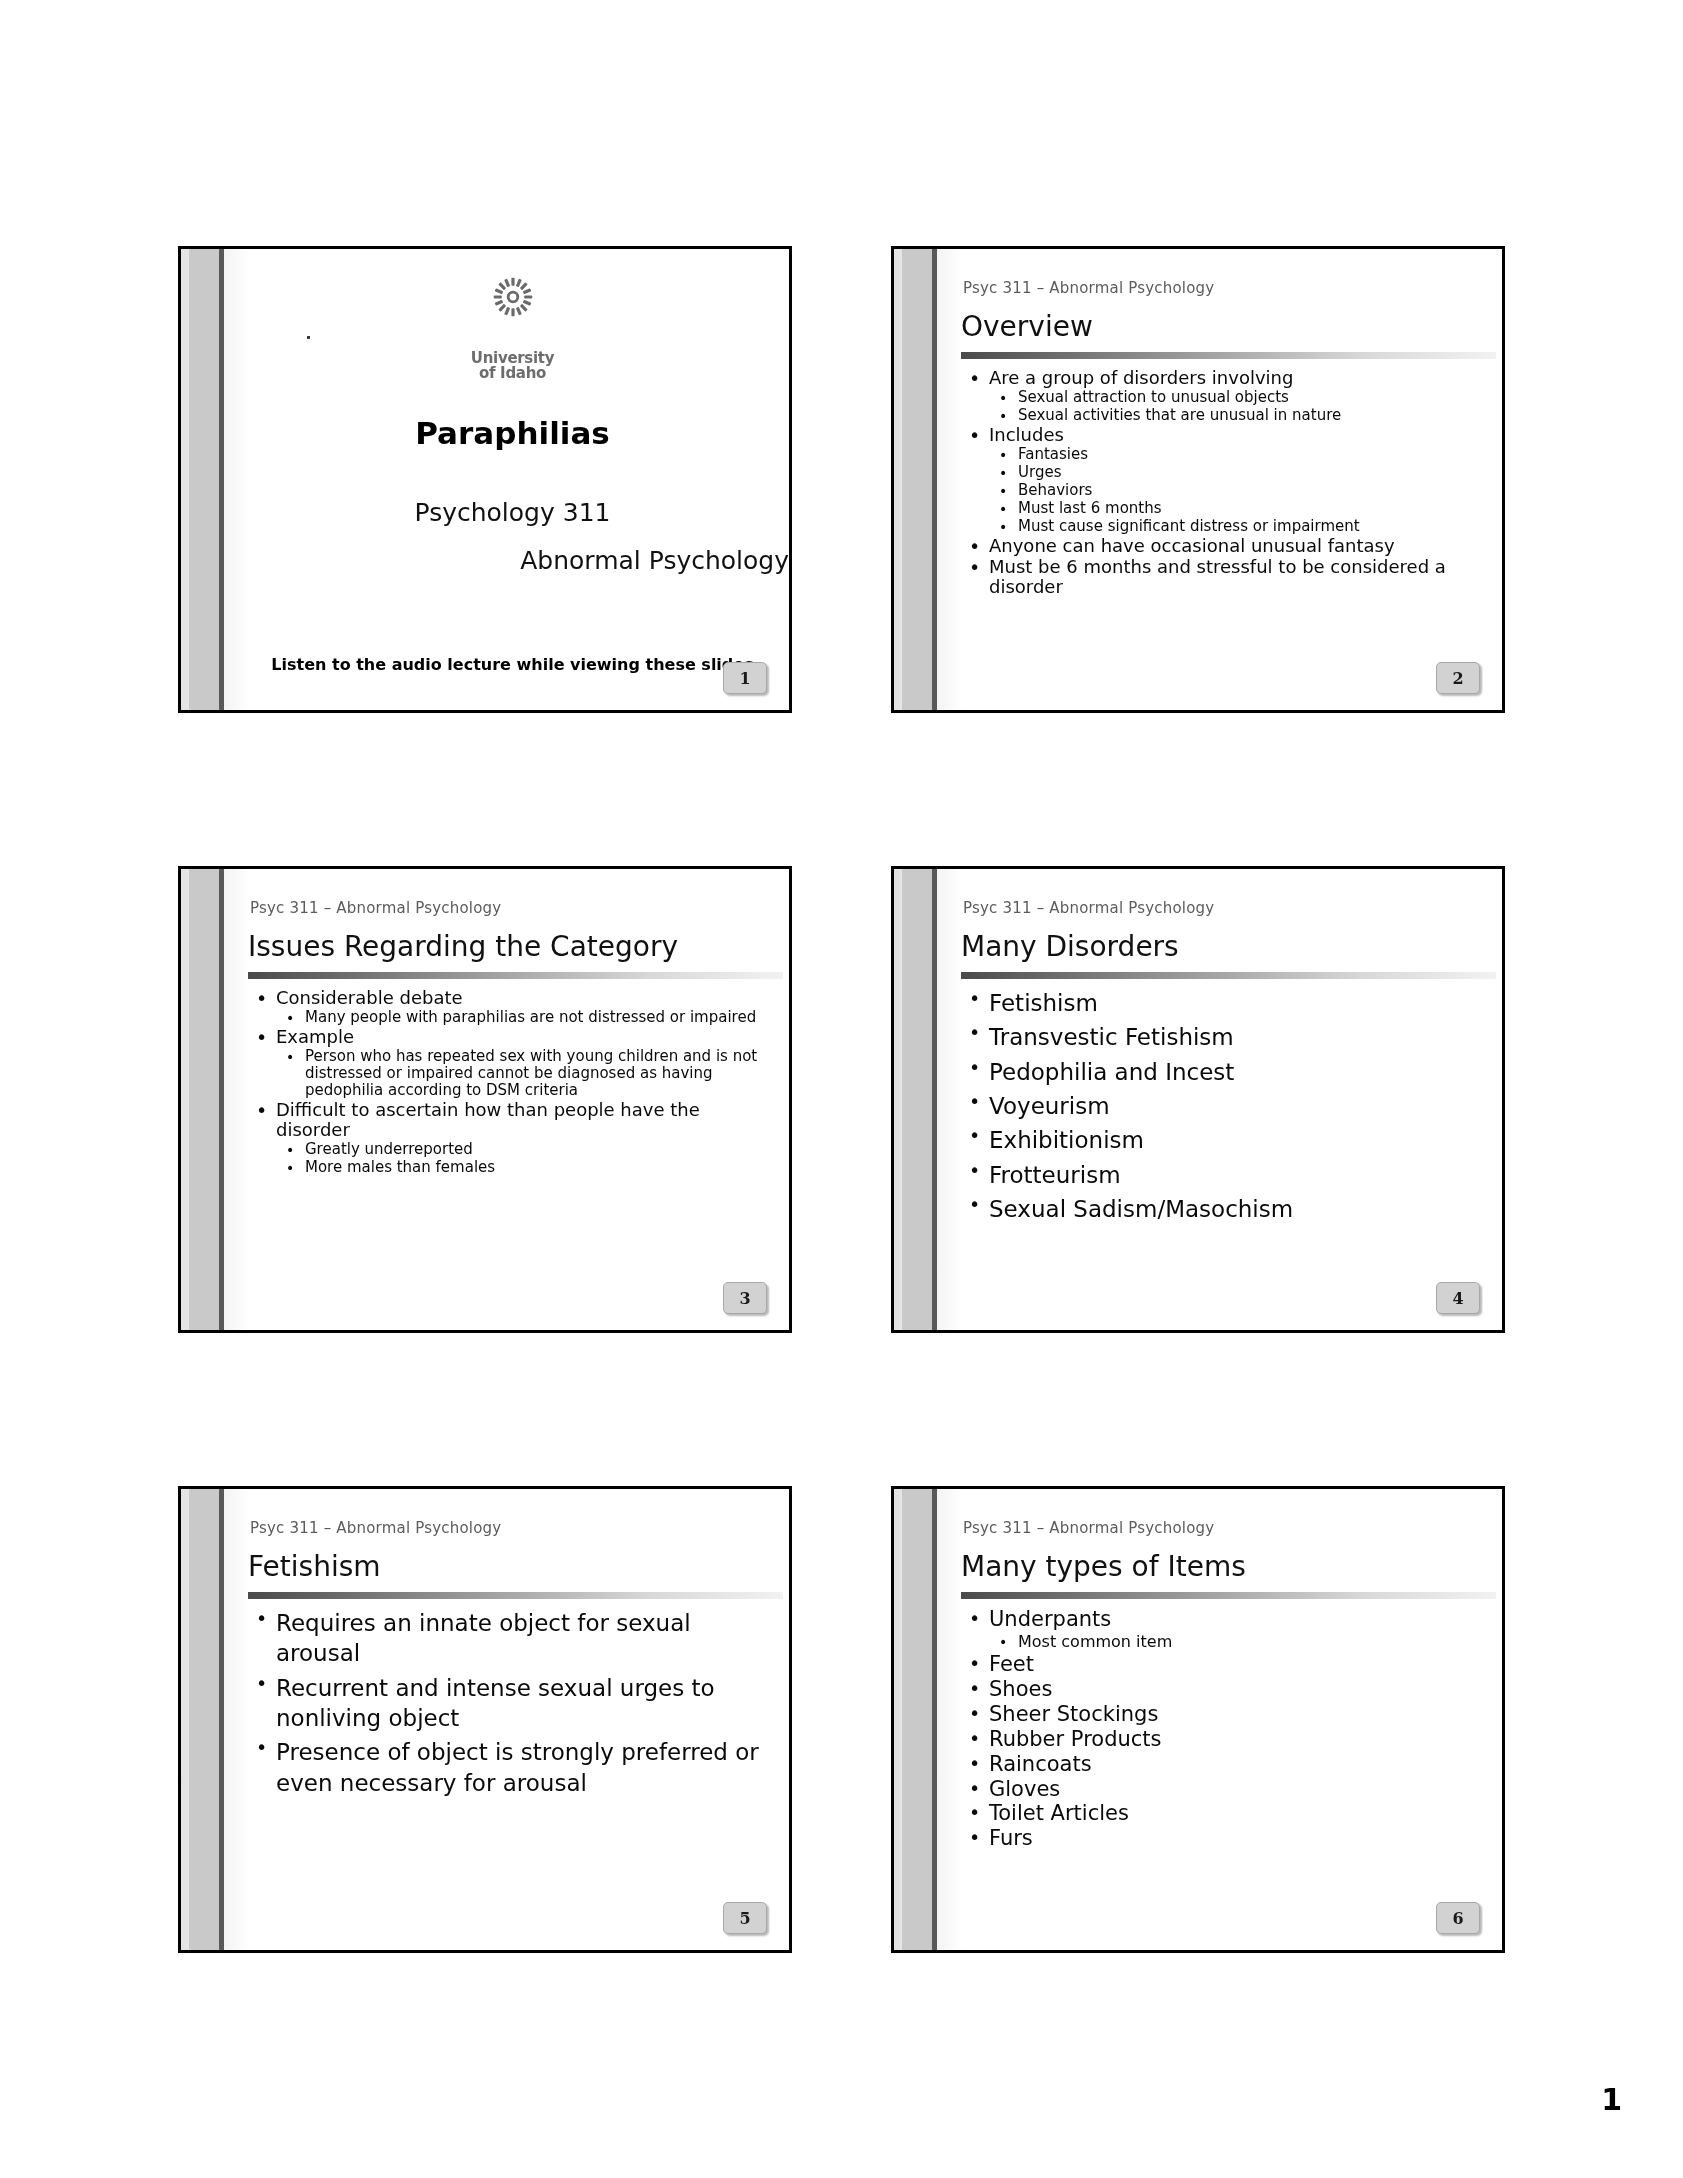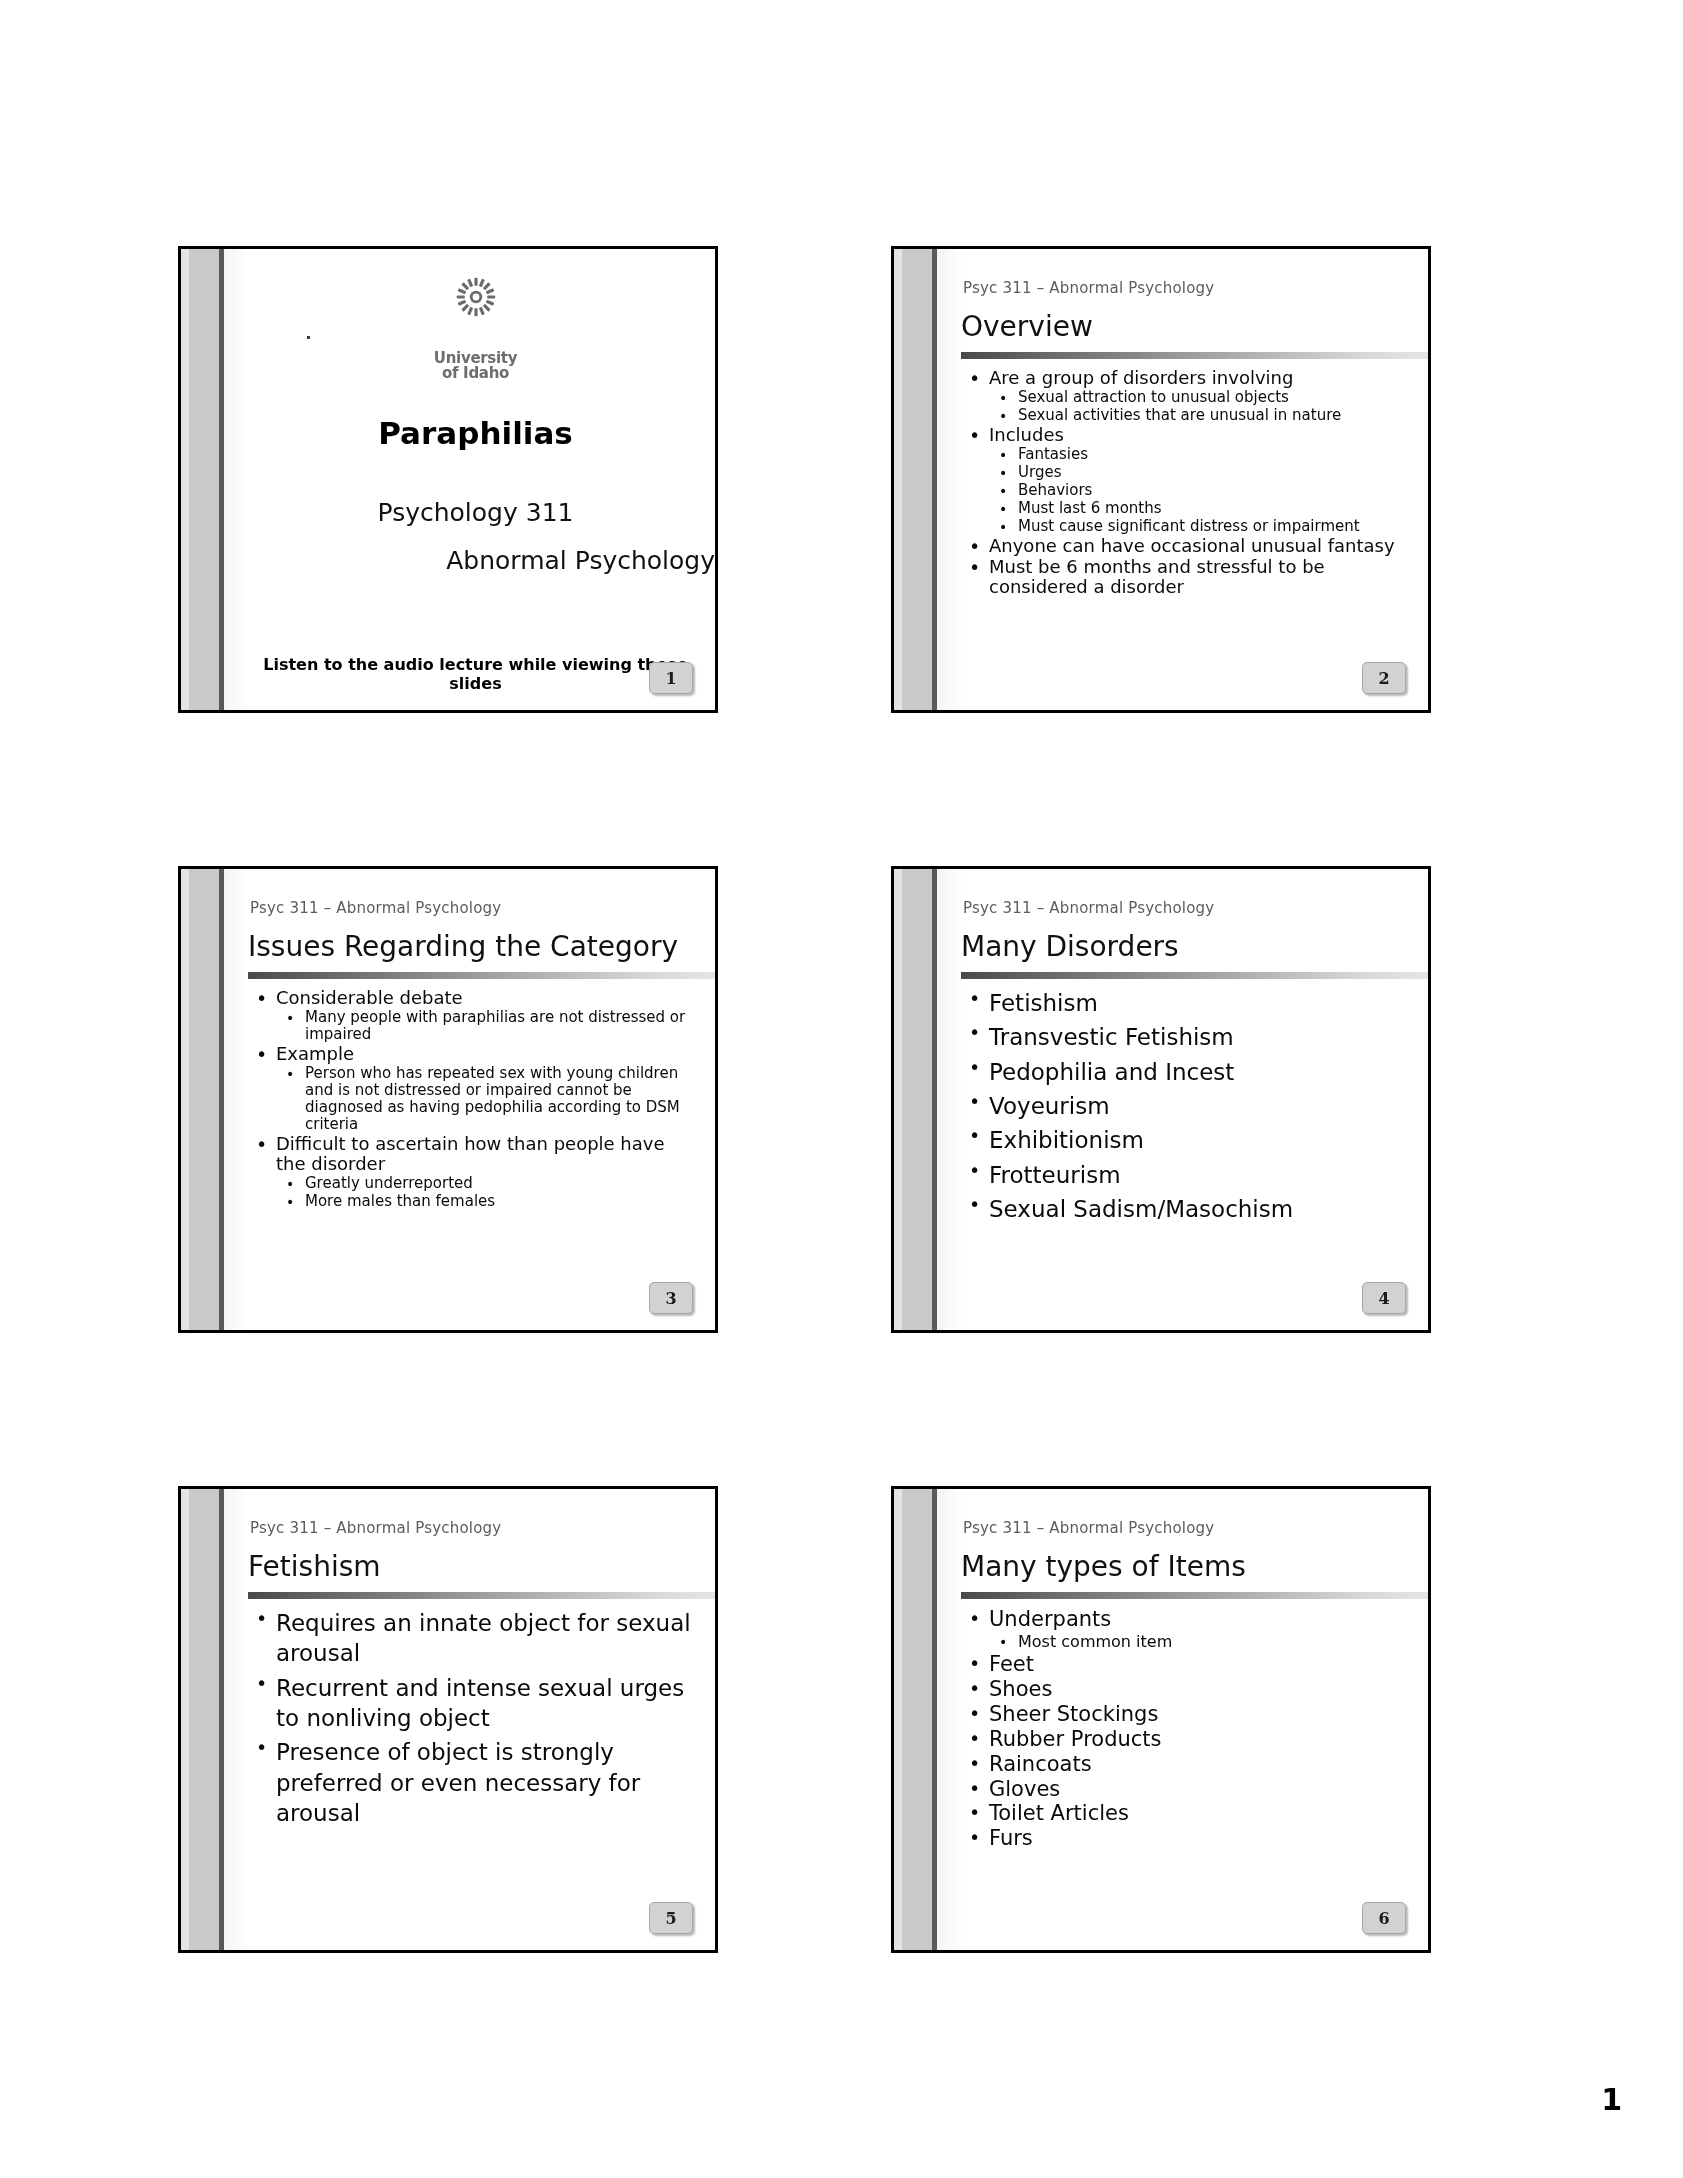--- a/index.html
+++ b/index.html
@@ -30,21 +30,21 @@
     width: 1327px;
     display: grid;
     grid-template-columns: 614px 614px;
     column-gap: 99px;
     row-gap: 153px;
   }
 
   
   .slide {
     position: relative;
-    width: 540px;
+    width: 614px;
     height: 467px;
     background: #f0abfc;
     border: 3px solid #000000;
     box-sizing: border-box;
     overflow: hidden;
   }
   .slide-inner {
     position: absolute;
     left: 0; top: 0; right: 0; bottom: 0;
     background: linear-gradient(to right, #e2e2e2 0px, #ffffff 69px, #ffffff 100%);

